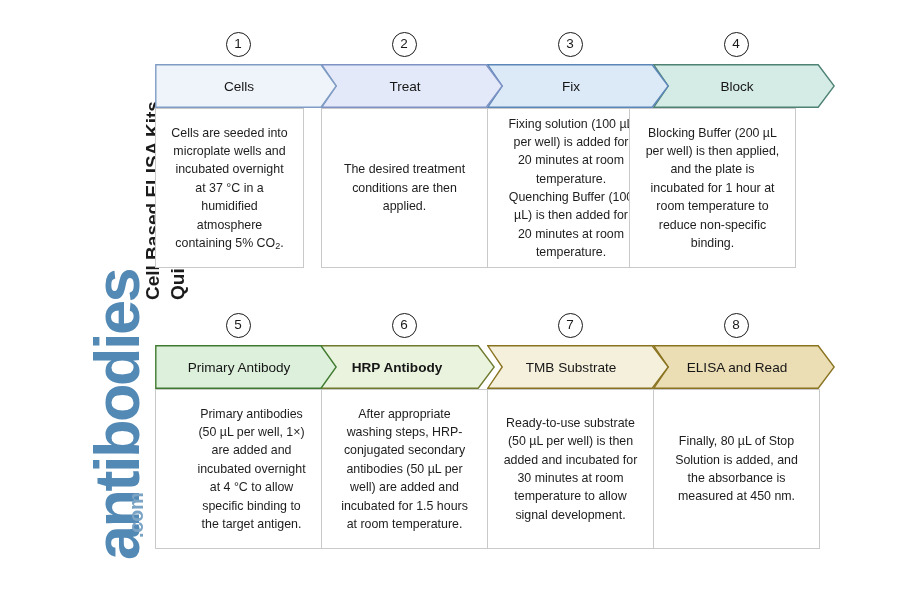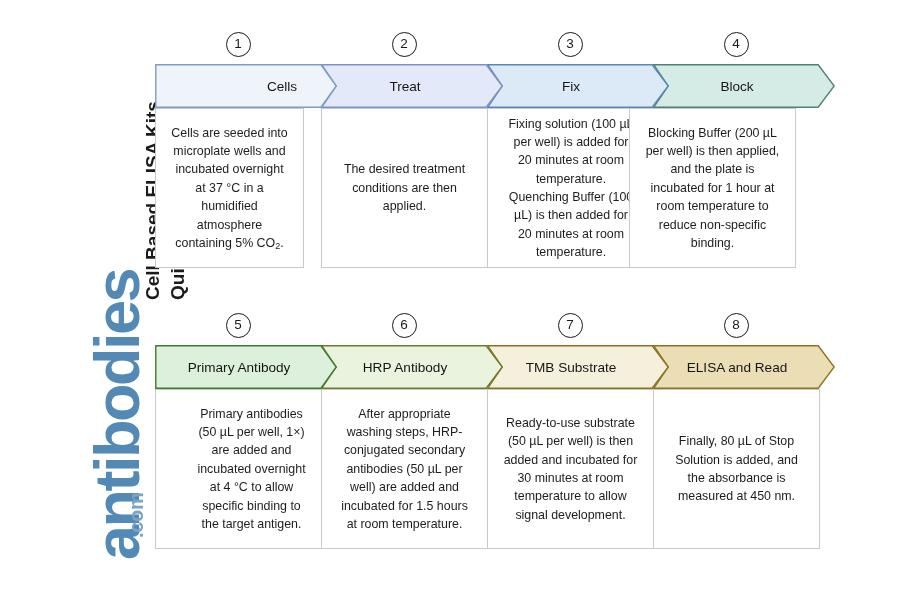--- a/index.html
+++ b/index.html
@@ -132,21 +132,21 @@
         <div class="num-circle" style="left: 70.5px;">1</div>
         <div class="num-circle" style="left: 236.5px;">2</div>
         <div class="num-circle" style="left: 402.5px;">3</div>
         <div class="num-circle" style="left: 568.5px;">4</div>
       </div>
     <div class="chev-strip">
         <div class="chev" style="left: 0px; width: 182px; z-index: 10;">
           <svg width="182" height="44" viewBox="0 0 182 44">
             <polygon points="0.8,0.8 166,0.8 181.2,22 166,43.2 0.8,43.2" fill="#eff4fa" stroke="#7e9cc4" stroke-width="1.4" stroke-linejoin="miter"></polygon>
           </svg>
-          <div class="chev-label" style="width: 182px; margin-left: 43px;">Cells</div>
+          <div class="chev-label" style="width: 182px;">Cells</div>
         </div>
         <div class="chev" style="left: 166px; width: 182px; z-index: 9;">
           <svg width="182" height="44" viewBox="0 0 182 44">
             <polygon points="0.8,0.8 165.2,0.8 181.2,22 165.2,43.2 0.8,43.2 15.2,22" fill="#e3e9f8" stroke="#7e92c4" stroke-width="1.4" stroke-linejoin="miter"></polygon>
           </svg>
           <div class="chev-label" style="width: 182px;">Treat</div>
         </div>
         <div class="chev" style="left: 332px; width: 182px; z-index: 8;">
           <svg width="182" height="44" viewBox="0 0 182 44">
             <polygon points="0.8,0.8 165.2,0.8 181.2,22 165.2,43.2 0.8,43.2 15.2,22" fill="#dce9f7" stroke="#5b86b8" stroke-width="1.4" stroke-linejoin="miter"></polygon>
@@ -183,21 +183,21 @@
         <div class="num-circle" style="left: 402.5px;">7</div>
         <div class="num-circle" style="left: 568.5px;">8</div>
       </div>
     <div class="chev-strip">
         <div class="chev" style="left: 0px; width: 182px; z-index: 10;">
           <svg width="182" height="44" viewBox="0 0 182 44">
             <polygon points="0.8,0.8 166,0.8 181.2,22 166,43.2 0.8,43.2" fill="#dcf0dc" stroke="#3f7a2e" stroke-width="1.4" stroke-linejoin="miter"></polygon>
           </svg>
           <div class="chev-label" style="width: 182px;">Primary Antibody</div>
         </div>
-        <div class="chev" style="left: 166px; width: 182px; z-index: 9;">
+        <div class="chev" style="left: 158px; width: 182px; z-index: 9; font-weight: bold;">
           <svg width="182" height="44" viewBox="0 0 182 44">
             <polygon points="0.8,0.8 165.2,0.8 181.2,22 165.2,43.2 0.8,43.2 15.2,22" fill="#e9f3dd" stroke="#6f7a2e" stroke-width="1.4" stroke-linejoin="miter"></polygon>
           </svg>
           <div class="chev-label" style="width: 182px;">HRP Antibody</div>
         </div>
         <div class="chev" style="left: 332px; width: 182px; z-index: 8;">
           <svg width="182" height="44" viewBox="0 0 182 44">
             <polygon points="0.8,0.8 165.2,0.8 181.2,22 165.2,43.2 0.8,43.2 15.2,22" fill="#f5f0dc" stroke="#8a7320" stroke-width="1.4" stroke-linejoin="miter"></polygon>
           </svg>
           <div class="chev-label" style="width: 182px;">TMB Substrate</div>

